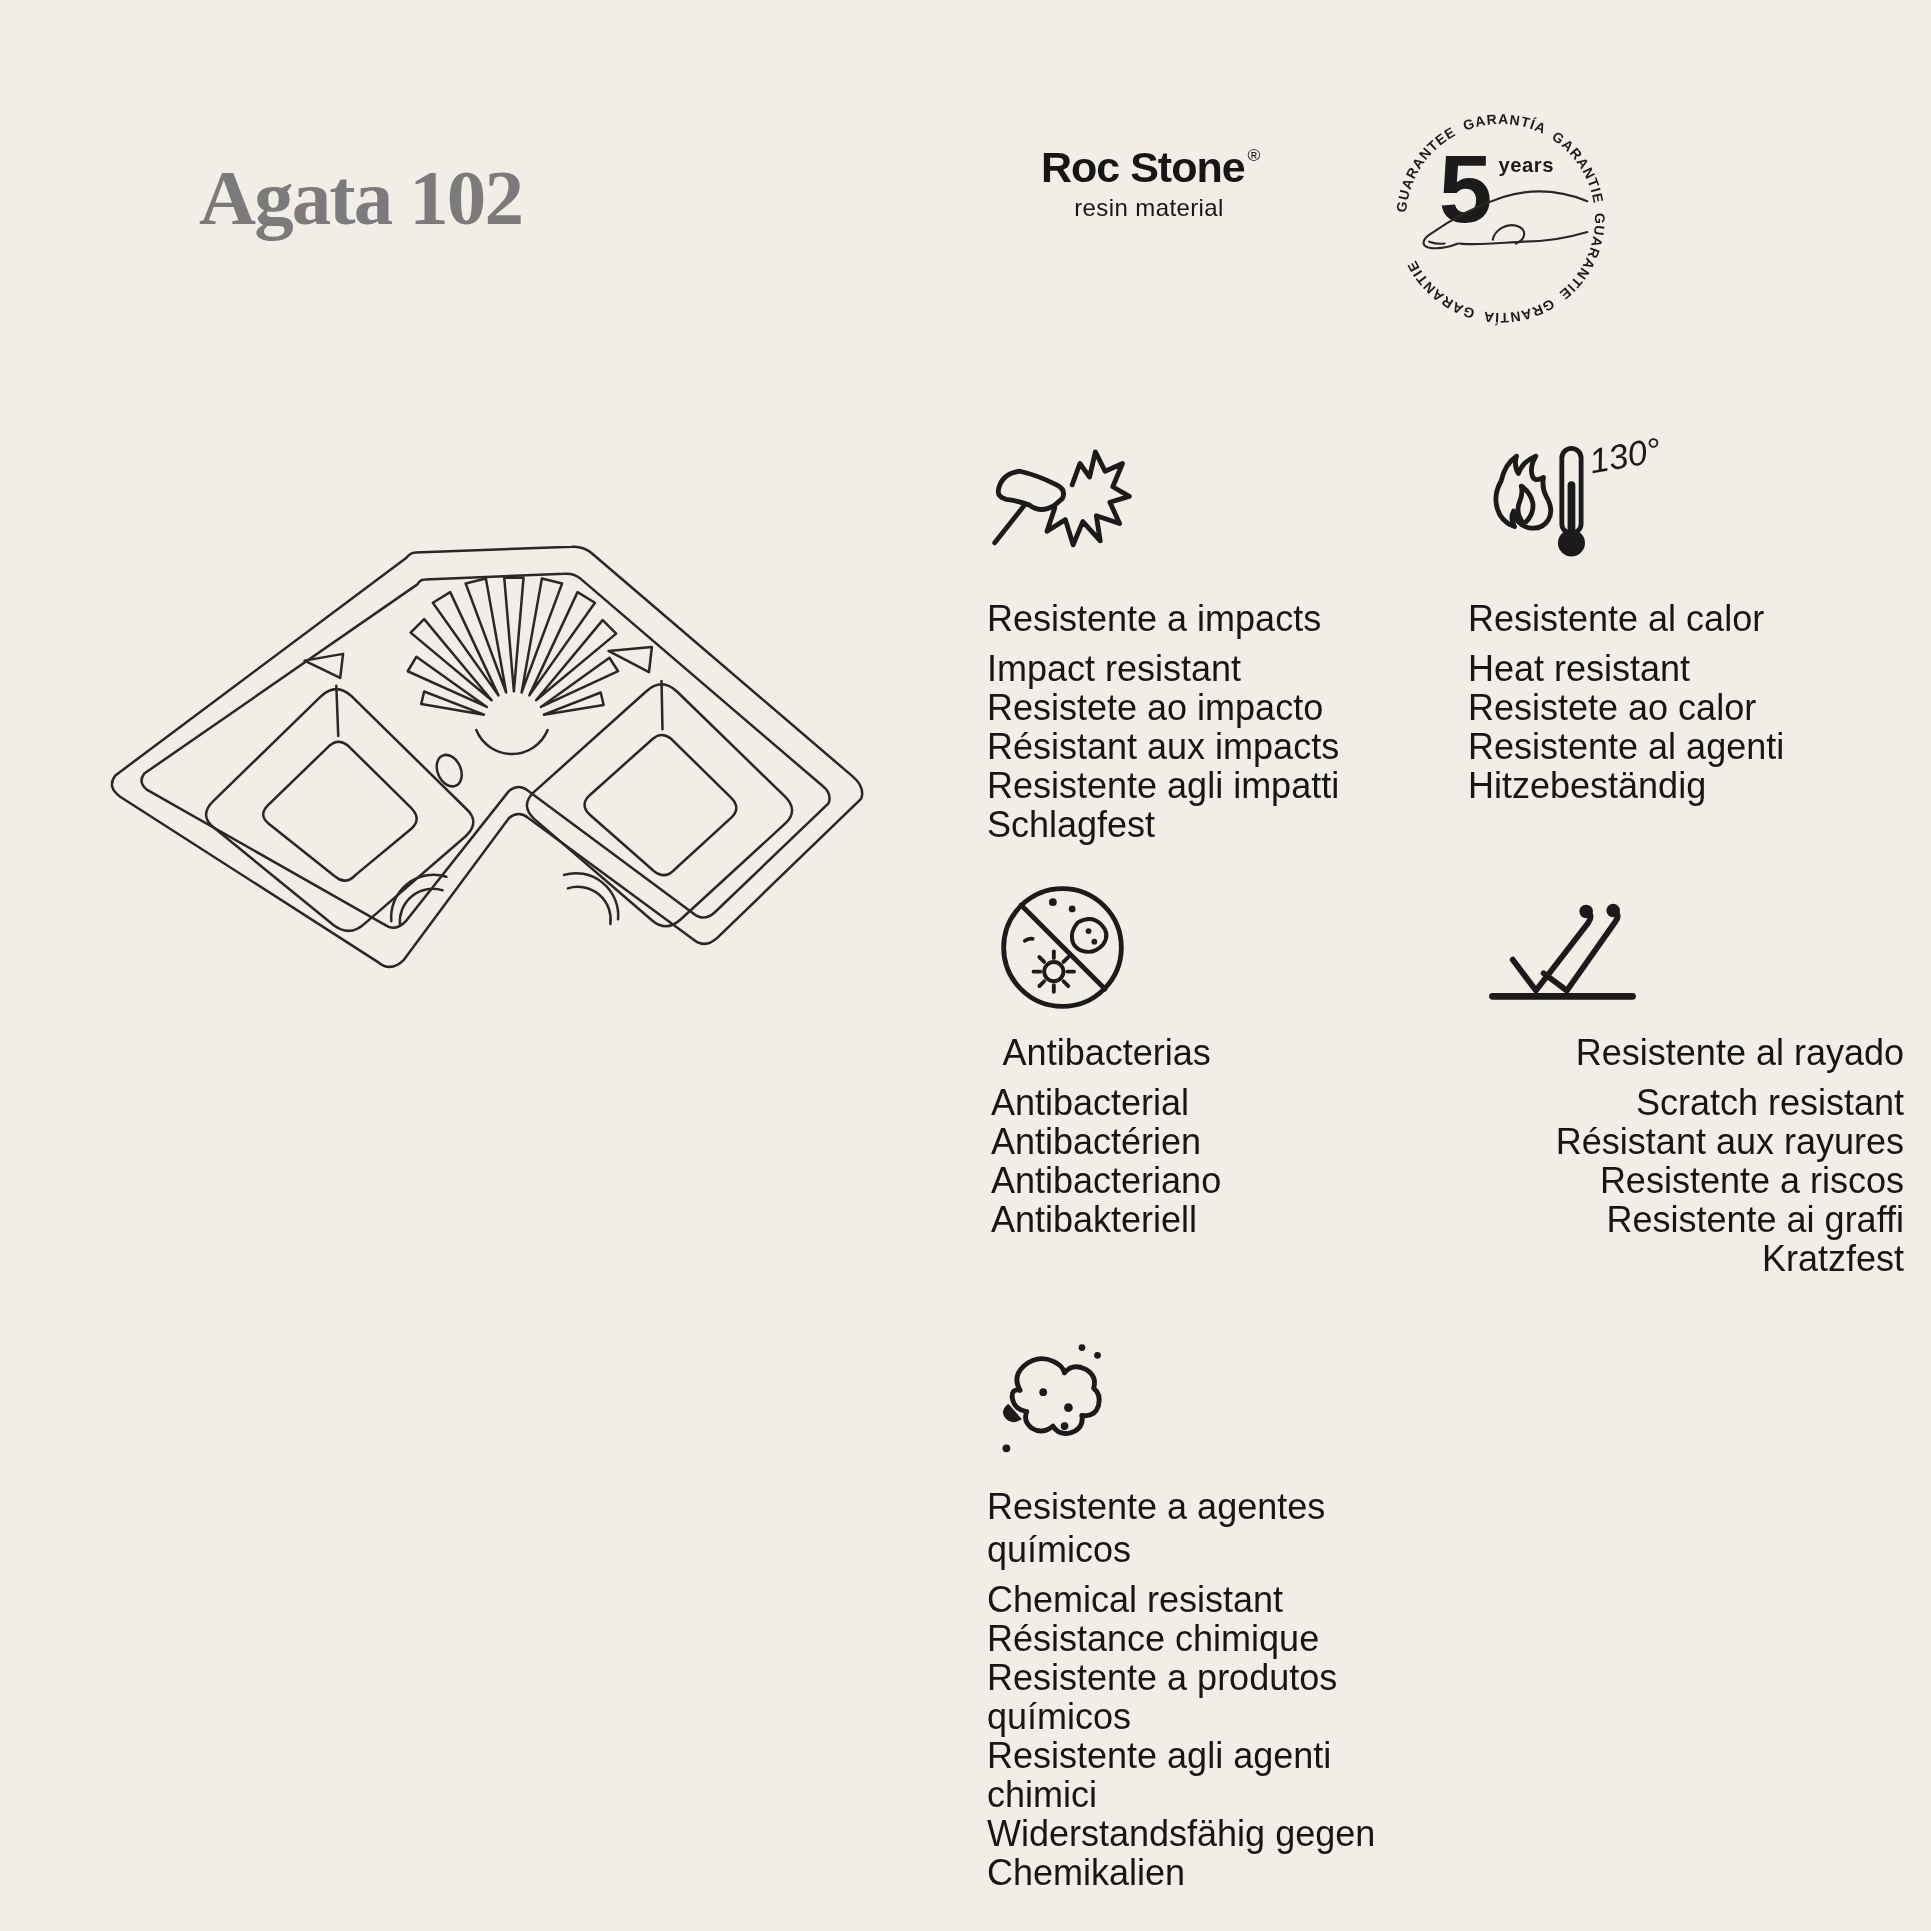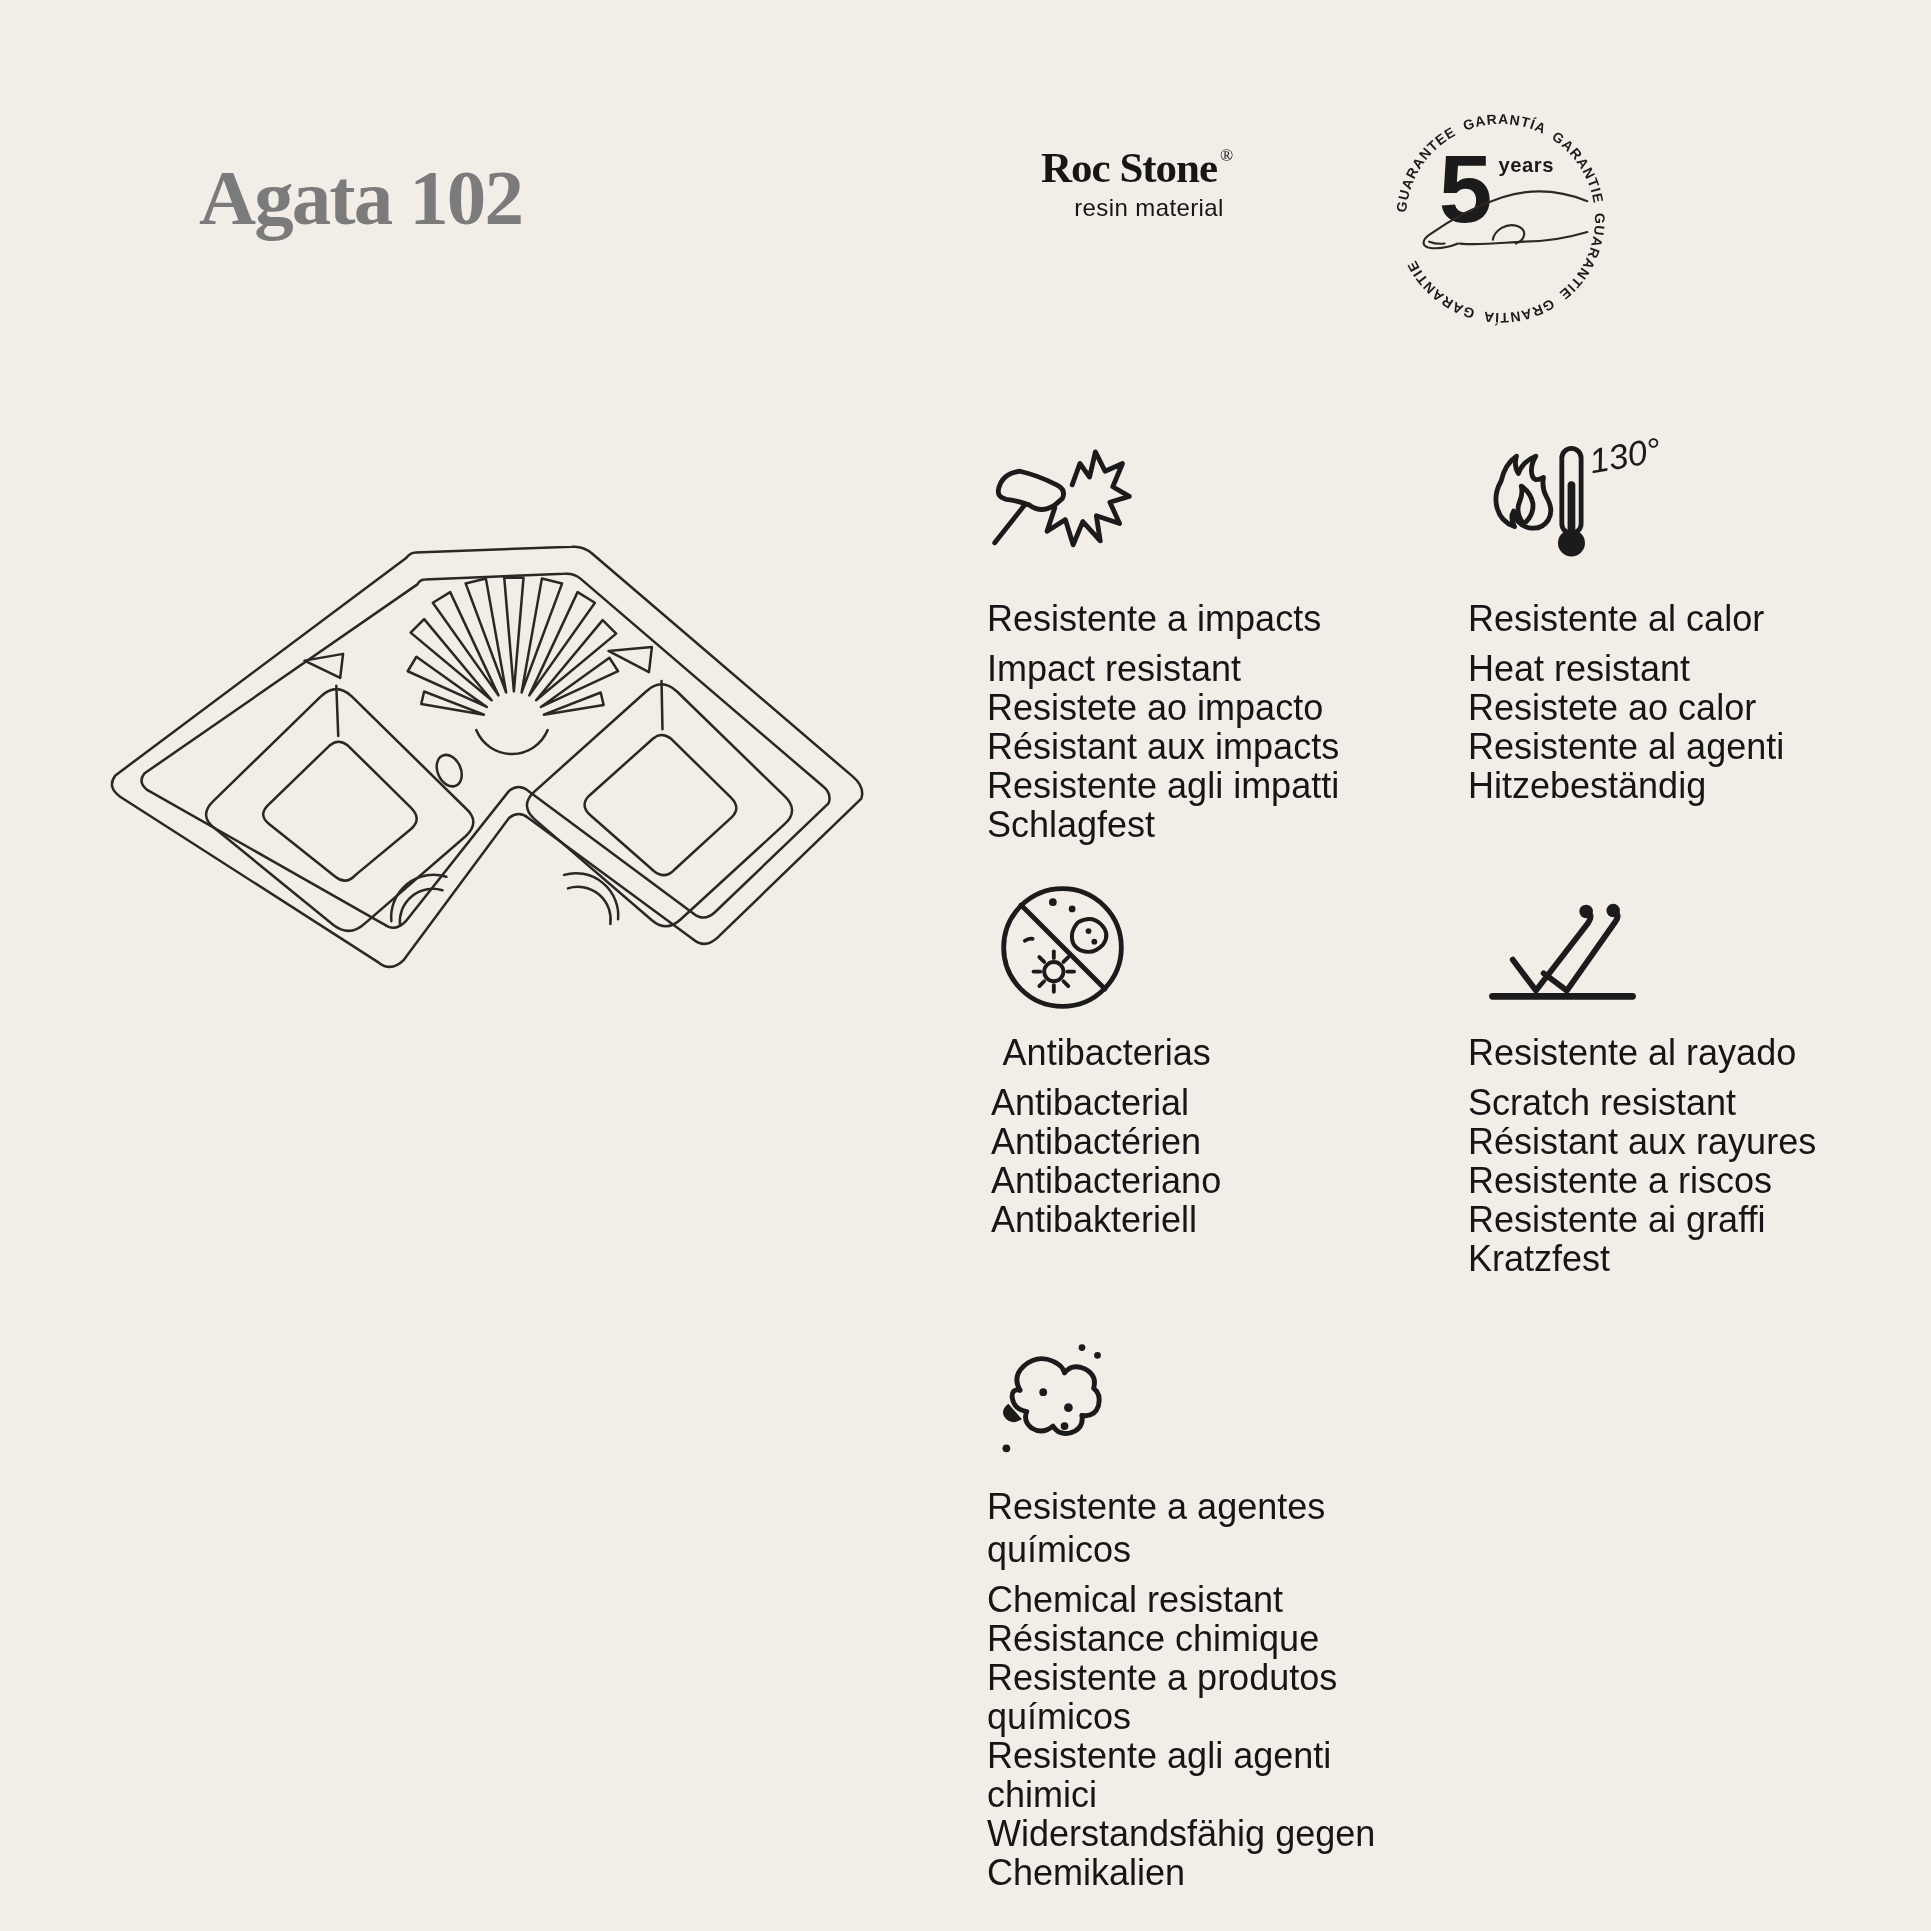--- a/index.html
+++ b/index.html
@@ -2,21 +2,21 @@
 <html><head>
 <meta charset="utf-8">
 <style>
   html,body{margin:0;padding:0;background:#F2EDE7;}
   .canvas{position:relative;width:1931px;height:1931px;background:#F2EDE7;
           font-family:"Liberation Sans",sans-serif;color:#161616;overflow:hidden;}
   .page-title{position:absolute;left:199px;top:153px;
               font-family:"Liberation Serif",serif;font-size:79px;font-weight:600;
               letter-spacing:-1.9px;color:#7B7B7B;}
   .brand{position:absolute;left:1041px;top:143px;width:216px;}
-  .brand-name{font-family:Liberation Serif, serif;font-size:43px;font-weight:700;
+  .brand-name{font-family:Liberation Sans, sans-serif;font-size:43px;font-weight:700;
               letter-spacing:-1px;white-space:nowrap;}
   .brand-reg{font-size:17.4px;font-weight:400;position:relative;top:-21px;left:2.9px;}
   .brand-tagline{font-size:24px;text-align:center;margin-top:1.9px;letter-spacing:0.4px;}
   .badge{position:absolute;left:1379px;top:97px;}
   .sink{position:absolute;left:97px;top:537px;}
   .feature{position:absolute;width:436px;}
   .feature .icon{position:absolute;left:0;}
   .f-title{font-size:36px;line-height:43px;margin:0 0 8.7px 0;white-space:pre-line;}
   .f-title.indent{margin-left:11.6px;}
   .f-line{font-size:36px;line-height:39px;white-space:pre-line;}
@@ -146,21 +146,21 @@
       <circle cx="97" cy="53" r="3" fill="#1b1b1b"></circle>
       <circle cx="103" cy="64" r="3" fill="#1b1b1b"></circle>
     </svg>
     <div class="f-title indent">Antibacterias</div>
     <div class="f-line">Antibacterial</div>
     <div class="f-line">Antibactérien</div>
     <div class="f-line">Antibacteriano</div>
     <div class="f-line">Antibakteriell</div>
   </div>
 
-  <div class="feature" style="left:1468px;top:1031px;">
+  <div class="feature" style="left:1468px;top:1031px;text-align:right;">
     <svg class="icon" style="top:-141px;left:9.7px;" width="169" height="121" viewBox="0 0 175 125">
       <g fill="none" stroke="#1b1b1b" stroke-linecap="round" stroke-linejoin="round">
         <line x1="15" y1="110" x2="160" y2="110" stroke-width="7"></line>
         <path d="M36,72 L60,104 L114,34 Q119,27 114,23" stroke-width="6"></path>
         <path d="M68,86 L92,104 L142,33 Q147,26 142,22" stroke-width="6"></path>
       </g>
       <circle cx="112" cy="22" r="7" fill="#1b1b1b"></circle>
       <circle cx="140" cy="21" r="7" fill="#1b1b1b"></circle>
     </svg>
     <div class="f-title">Resistente al rayado</div>

